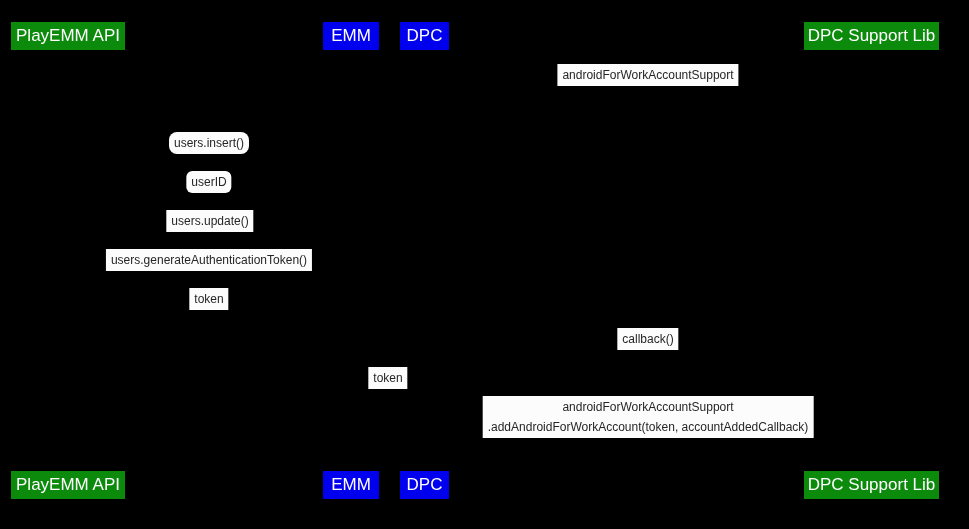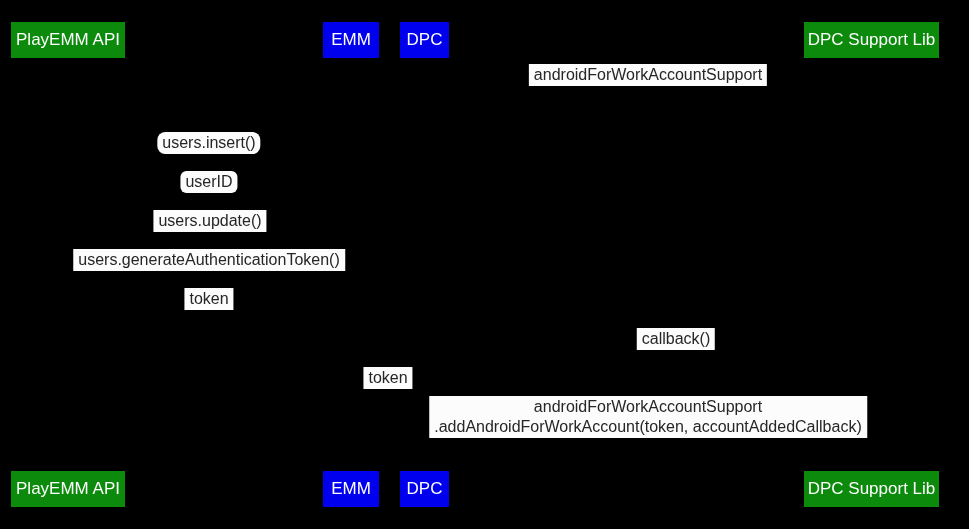--- a/index.html
+++ b/index.html
@@ -10,34 +10,34 @@
   .stage {
     position: relative;
     width: 969px;
     height: 529px;
     background: #000000;
     font-family: "Liberation Sans", sans-serif;
     overflow: hidden;
   }
   .participant {
     position: absolute;
-    height: 36px;
+    height: 28px;
     display: flex;
     align-items: center;
     justify-content: center;
     color: #ffffff;
     font-size: 17px;
     box-sizing: border-box;
   }
   .msg {
     position: absolute;
     transform: translateX(-50%);
     background: #fcfcfc;
     color: #262626;
-    font-size: 16px;
+    font-size: 12px;
     line-height: 20px;
     padding: 1px 5px;
     text-align: center;
     white-space: nowrap;
   }
   .msg span { display: block; }
 </style>
 </head>
 <body>
 
@@ -65,21 +65,21 @@
   </div>
 
   <div class="msg" style="left:210px; top:210px;">
     <span>users.update()</span>
   </div>
 
   <div class="msg" style="left:209px; top:288px;">
     <span>token</span>
   </div>
 
-  <div class="msg" style="left:676px; top:328px;">
+  <div class="msg" style="left:648px; top:328px;">
     <span>callback()</span>
   </div>
 
   <div class="msg" style="left:388px; top:367px;">
     <span>token</span>
   </div>
 
   <div class="msg" style="left:648px; top:396px;">
     <span>androidForWorkAccountSupport</span>
     <span>.addAndroidForWorkAccount(token, accountAddedCallback)</span>

